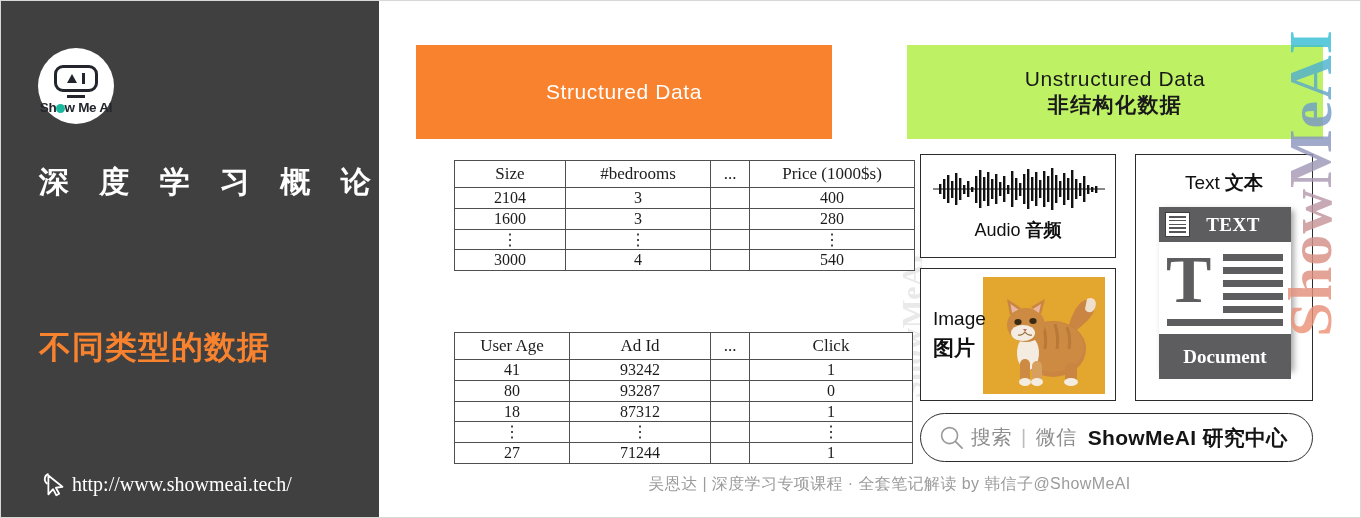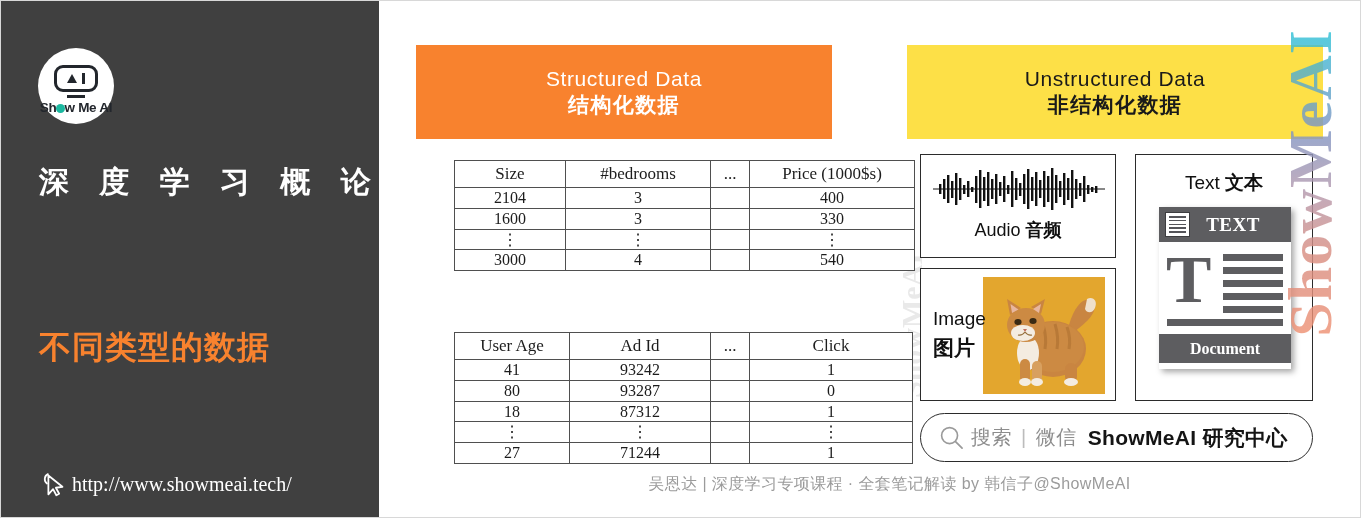--- a/index.html
+++ b/index.html
@@ -175,21 +175,21 @@
   }
   .hdr-structured {
     left: 37px; top: 44px;
     width: 416px; height: 94px;
     background: #f8822e;
     color: #ffffff;
   }
   .hdr-unstructured {
     left: 528px; top: 44px;
     width: 416px; height: 94px;
-    background: #fde047;
+    background: #bef264;
     color: #1a1a1a;
   }
   .hdr-en { font-size: 21px; letter-spacing: 0.6px; }
   .hdr-zh { font-size: 21px; font-weight: bold; letter-spacing: 1.4px; }
 
   
   .dtable {
     position: absolute;
     border-collapse: collapse;
     font-family: "Liberation Serif", serif;
@@ -339,29 +339,29 @@
     background: #5d5d60;
     margin-bottom: 6px;
   }
   .doc-wideline {
     position: absolute;
     left: 8px; right: 8px; bottom: 8px;
     height: 7px;
     background: #5d5d60;
   }
   .doc-foot {
-    height: 29px;
+    height: 45px;
     background: #5d5d60;
     display: flex;
     align-items: center;
     justify-content: center;
     color: #ffffff;
     font-family: "Liberation Serif", serif;
     font-weight: bold;
-    font-size: 16px;
+    font-size: 19px;
   }
 
   
   .search-pill {
     position: absolute;
     left: 541px; top: 412px;
     width: 393px; height: 49px;
     border: 1.6px solid #2b2b2b;
     border-radius: 25px;
     box-sizing: border-box;
@@ -432,21 +432,20 @@
     </div>
   </div>
 
   <div class="content">
 
     <div class="wm-left">ShowMeAI</div>
     <div class="wm-right">ShowMeAI</div>
 
     <div class="hdr hdr-structured">
       <div class="hdr-en">Structured Data</div>
-      <div class="hdr-zh">结构化数据</div>
     </div>
 
     <div class="hdr hdr-unstructured">
       <div class="hdr-en">Unstructured Data</div>
       <div class="hdr-zh">非结构化数据</div>
     </div>
 
     <table class="dtable" id="table-housing">
       <thead>
         <tr>
@@ -460,21 +459,21 @@
         <tr>
           <td>2104</td>
           <td>3</td>
           <td class="col-dots"></td>
           <td>400</td>
         </tr>
         <tr>
           <td>1600</td>
           <td>3</td>
           <td class="col-dots"></td>
-          <td>330</td>
+          <td>280</td>
         </tr>
         <tr>
           <td class="vdots">⋮</td>
           <td class="vdots">⋮</td>
           <td class="col-dots"></td>
           <td class="vdots">⋮</td>
         </tr>
         <tr>
           <td>3000</td>
           <td>4</td>

